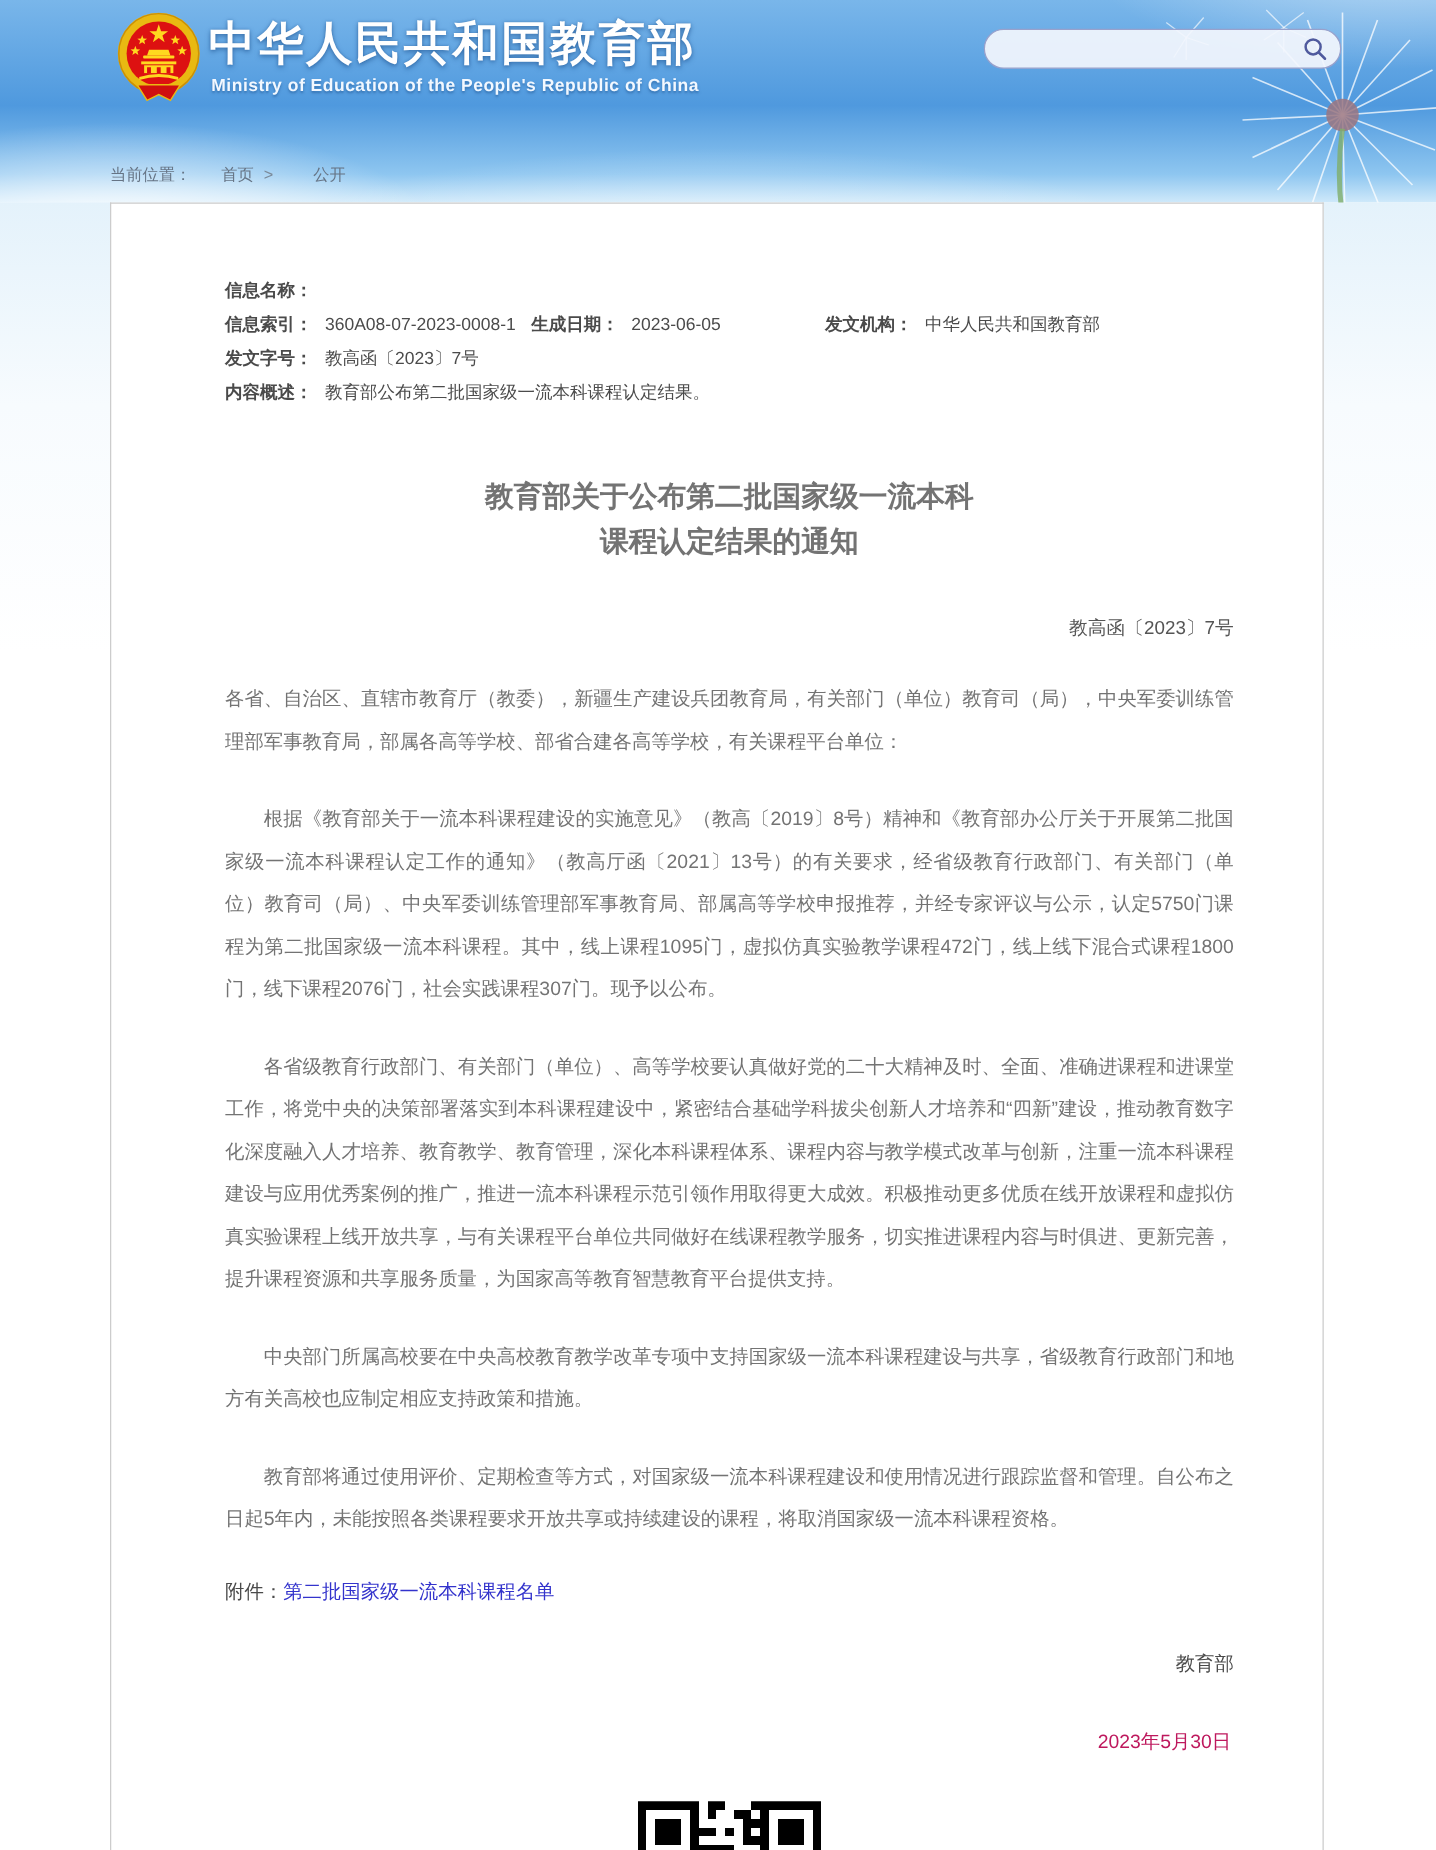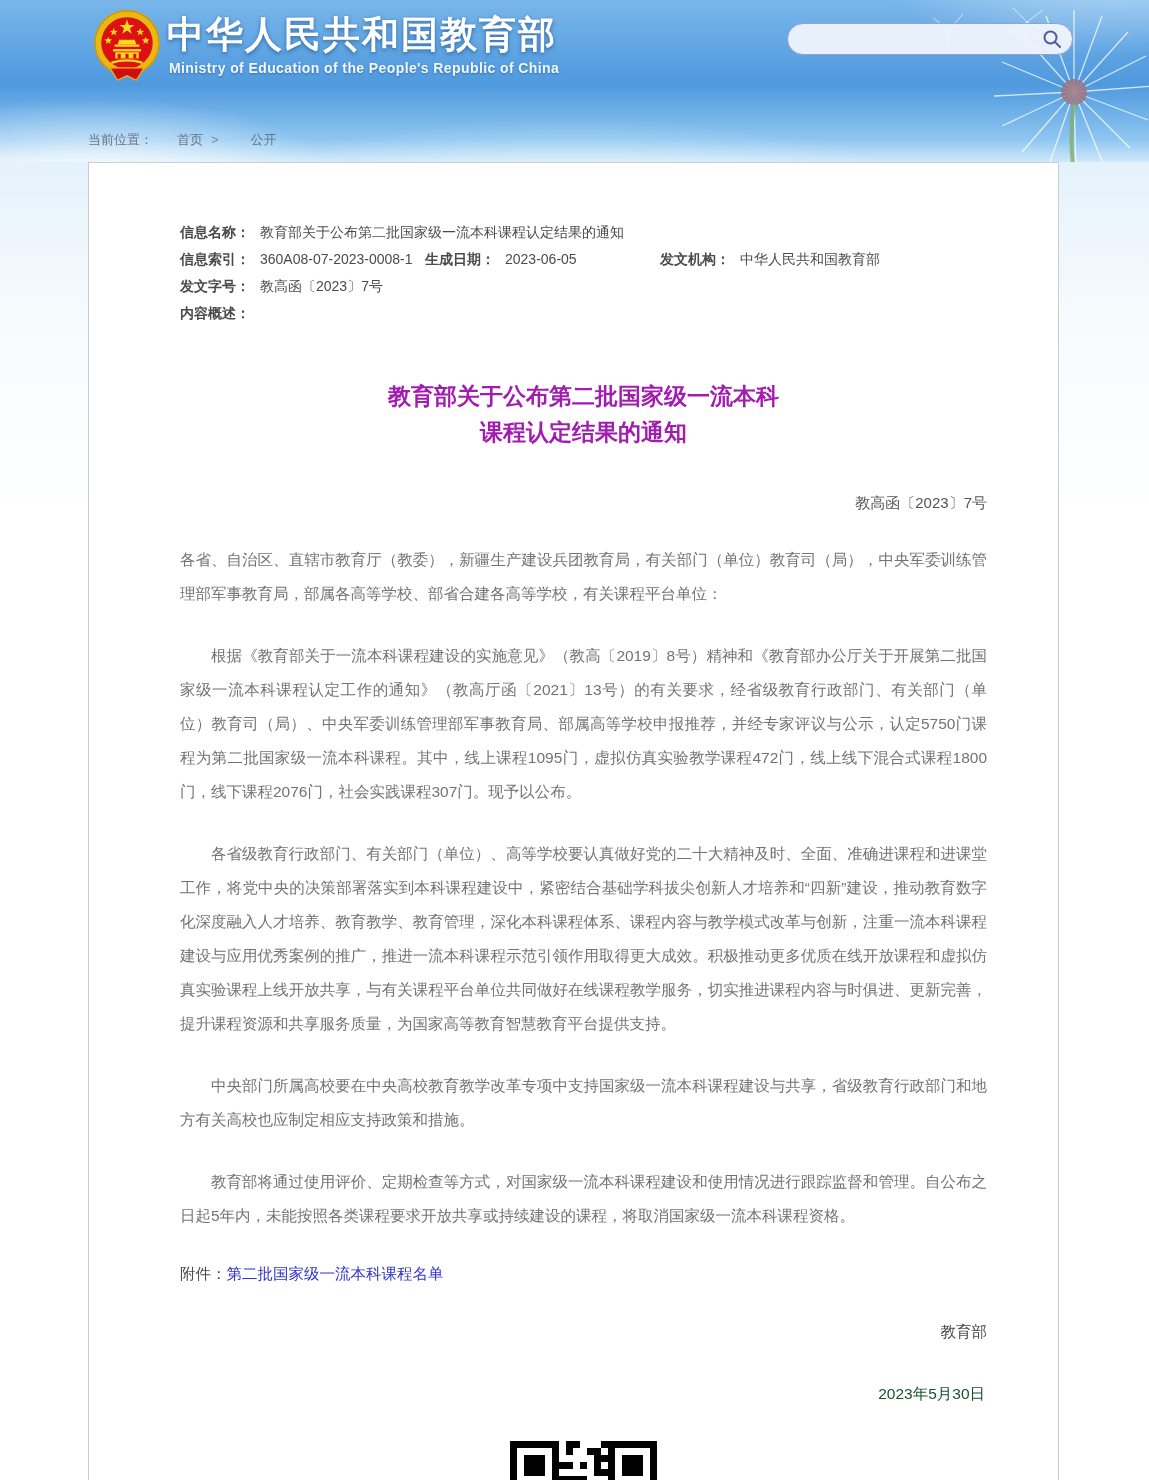--- a/index.html
+++ b/index.html
@@ -62,30 +62,30 @@
   .meta{font-size:14px;color:#4b4b4b;}
   .meta-row{display:flex;line-height:27px;}
   .meta-label{font-weight:bold;color:#4a4a4a;white-space:nowrap;margin-right:10px;}
   .meta-val{color:#4b4b4b;}
   .mc1{width:245px;display:flex;}
   .mc2{width:235px;display:flex;}
   .mc3{flex:1;display:flex;align-items:center;}
   
   .doc-title{
     margin:52px 0 0 0;text-align:center;
-    font-size:23px;font-weight:bold;color:#a21caf;line-height:36px;font-family:Liberation Serif, serif;
+    font-size:23px;font-weight:bold;color:#737373;line-height:36px;
   }
   .doc-number{margin-top:42px;text-align:right;font-size:15px;color:#555555;line-height:20px;}
   .body-text{font-size:15.5px;color:#737373;line-height:34px;text-align:justify;}
   .body-text p{margin:28px 0 0 0;text-indent:2em;}
   .body-text p.no-indent{text-indent:0;margin-top:30px;}
   .attachment{margin-top:24px;font-size:15.5px;line-height:34px;color:#4a4a4a;}
   .attachment a{color:#3333cc;text-decoration:none;cursor:pointer;}
   .sig{margin-top:30px;text-align:right;font-size:15.5px;color:#4a4a4a;line-height:22px;}
-  .sig-date{margin-top:40px;text-align:right;font-size:15.5px;color:#14532d;line-height:22px;padding-right:2px;}
+  .sig-date{margin-top:40px;text-align:right;font-size:15.5px;color:#be185d;line-height:22px;padding-right:2px;}
   .qr-wrap{margin-top:36px;text-align:center;}
   .qr-wrap svg{display:inline-block;}
 </style>
 </head>
 <body>
 
 <div class="sky">
 
   <div class="emblem">
     <svg viewBox="0 0 100 100" width="78" height="80">
@@ -169,21 +169,20 @@
 </div>
 
 <div class="below-sky"></div>
 
 <div class="panel">
   <div class="panel-inner">
 
     <div class="meta">
       <div class="meta-row">
         <span class="meta-label">信息名称：</span>
-        <span class="meta-val">教育部关于公布第二批国家级一流本科课程认定结果的通知</span>
       </div>
       <div class="meta-row">
         <span class="mc1">
           <span class="meta-label">信息索引：</span>
           <span class="meta-val">360A08-07-2023-0008-1</span>
         </span>
         <span class="mc2">
           <span class="meta-label">生成日期：</span>
           <span class="meta-val">2023-06-05</span>
         </span>
@@ -193,20 +192,21 @@
         </span>
       </div>
       <div class="meta-row">
         <span class="mc1">
           <span class="meta-label">发文字号：</span>
           <span class="meta-val">教高函〔2023〕7号</span>
         </span>
       </div>
       <div class="meta-row">
         <span class="meta-label">内容概述：</span>
+        <span class="meta-val">教育部公布第二批国家级一流本科课程认定结果。</span>
       </div>
     </div>
 
     <h1 class="doc-title"><span>教育部关于公布第二批国家级一流本科</span><br><span>课程认定结果的通知</span></h1>
 
     <div class="doc-number">教高函〔2023〕7号</div>
 
     <div class="body-text">
       <p class="no-indent">各省、自治区、直辖市教育厅（教委），新疆生产建设兵团教育局，有关部门（单位）教育司（局），中央军委训练管理部军事教育局，部属各高等学校、部省合建各高等学校，有关课程平台单位：</p>
       <p>根据《教育部关于一流本科课程建设的实施意见》（教高〔2019〕8号）精神和《教育部办公厅关于开展第二批国家级一流本科课程认定工作的通知》（教高厅函〔2021〕13号）的有关要求，经省级教育行政部门、有关部门（单位）教育司（局）、中央军委训练管理部军事教育局、部属高等学校申报推荐，并经专家评议与公示，认定5750门课程为第二批国家级一流本科课程。其中，线上课程1095门，虚拟仿真实验教学课程472门，线上线下混合式课程1800门，线下课程2076门，社会实践课程307门。现予以公布。</p>

